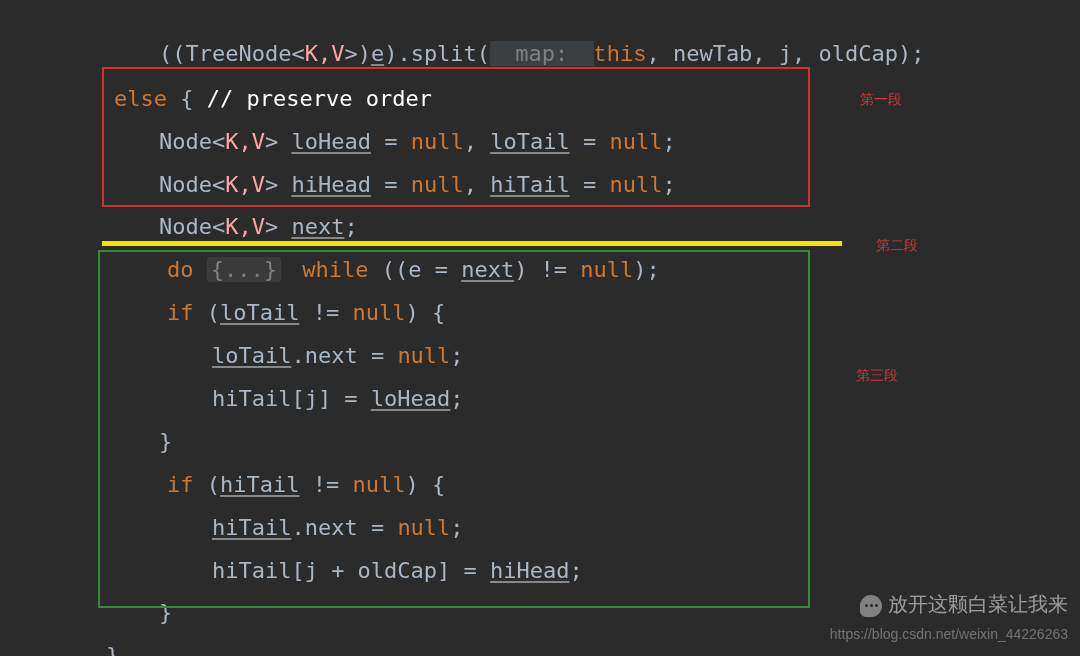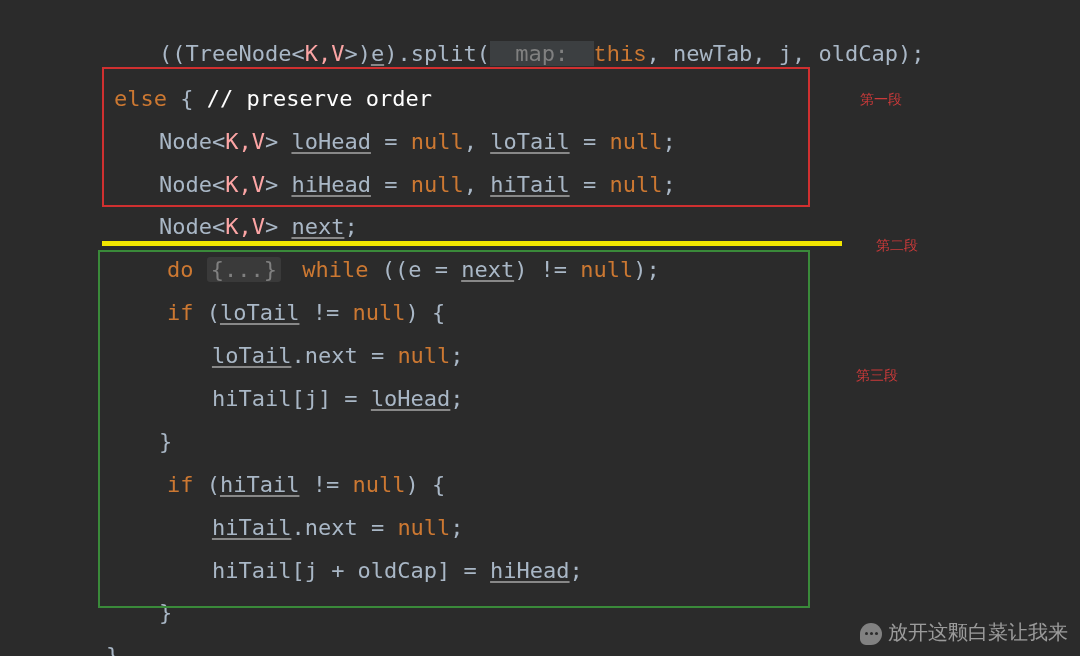--- a/index.html
+++ b/index.html
@@ -125,13 +125,14 @@
 <div class="box-red"></div>
 <div class="line-yellow"></div>
 <div class="box-green"></div>
 
 <div class="label lbl1">第一段</div>
 <div class="label lbl2">第二段</div>
 <div class="label lbl3">第三段</div>
 
 <div class="watermark">
   <span class="chat-icon"></span><span>放开这颗白菜让我来</span><br>
+  <span class="sub">https://blog.csdn.net/weixin_44226263</span>
 </div>
 
 </body></html>

